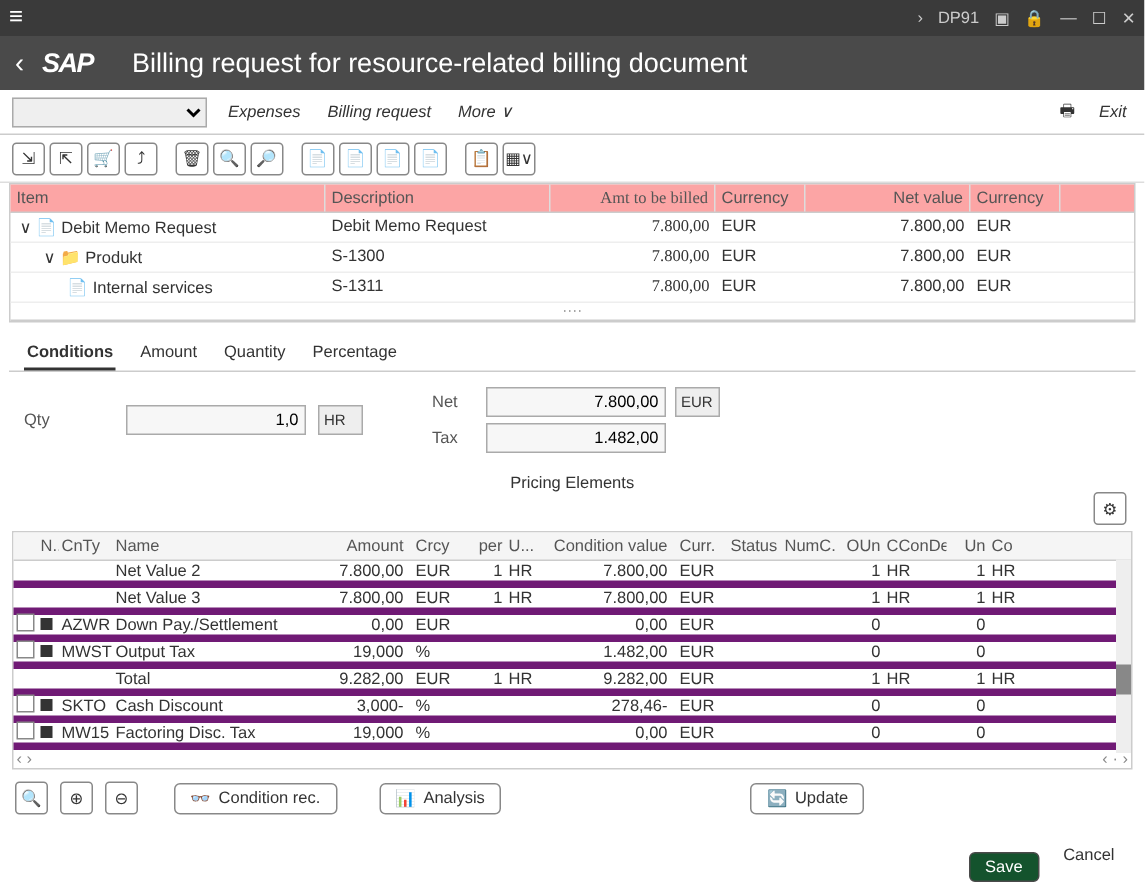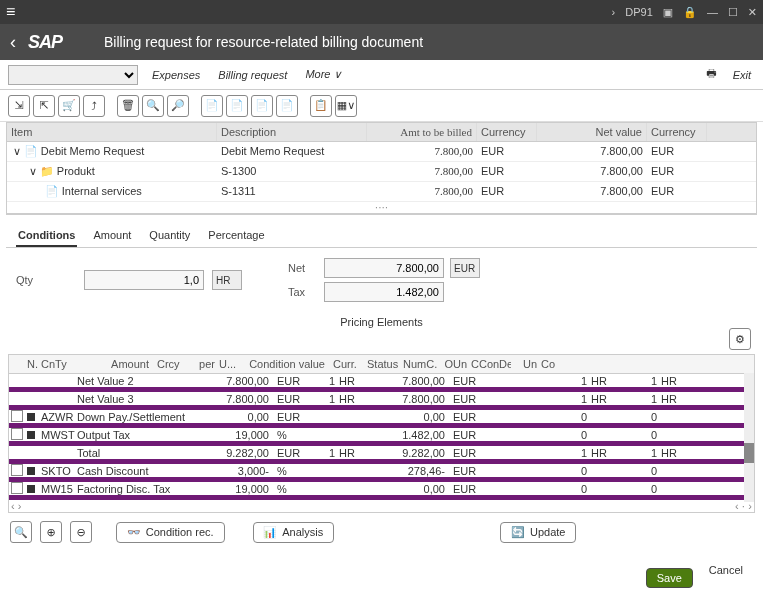--- a/index.html
+++ b/index.html
@@ -3,30 +3,30 @@
 <meta charset="utf-8">
 <style>
 * { box-sizing: border-box; margin: 0; padding: 0; font-family: Arial, sans-serif; font-size: 11px; }
 body { background: #fff; width: 763px; height: 594px; overflow: hidden; color: #333; }
 .titlebar { background: #3a3a3a; color: #ccc; height: 24px; display: flex; align-items: center; justify-content: flex-end; padding: 0 6px; gap: 10px; }
 .titlebar .hamburger { margin-right: auto; color: #fff; font-size: 16px; cursor: pointer;}
 .titlebar span { cursor: pointer; }
 .header { background: #4a4a4a; color: #fff; height: 36px; display: flex; align-items: center; padding: 0 10px; gap: 12px; }
 .header .back { font-size: 18px; cursor: pointer; }
 .header .logo { font-weight: bold; font-size: 18px; font-style: italic; letter-spacing: -1px; }
-.header .title { font-size: 14px; margin-left: 30px; }
+.header .title { font-size: 18px; margin-left: 14px; }
 .toolbar1 { height: 30px; border-bottom: 1px solid #ccc; display: flex; align-items: center; padding: 0 8px; gap: 10px; }
 .toolbar1 select { width: 130px; height: 20px; border: 1px solid #aaa; }
 .toolbar1 .tb-link { color: #333; cursor: pointer; padding: 0 4px; font-style: italic; }
 .toolbar1 .right { margin-left: auto; display: flex; gap: 12px; align-items: center; }
 .toolbar2 { height: 32px; display: flex; align-items: center; padding: 4px 8px; gap: 3px; border-bottom: 1px solid #ddd; }
 .iconbtn { width: 22px; height: 22px; border: 1px solid #888; border-radius: 3px; display: inline-flex; align-items: center; justify-content: center; font-size: 11px; cursor: pointer; background: #fff; }
 .sep { width: 6px; }
 .tree-table { border: 1px solid #ccc; margin: 0 6px; }
-.tt-head { display: flex; background: #e5e5e5; border-bottom: 1px solid #ccc; font-size: 10px; color: #555; }
+.tt-head { display: flex; background: #fca5a5; border-bottom: 1px solid #ccc; font-size: 10px; color: #555; }
 .tt-head > div { padding: 3px 4px; border-right: 1px solid #ddd; }
 .tt-row { display: flex; border-bottom: 1px solid #eee; font-size: 10px; }
 .tt-row > div { padding: 3px 4px; }
 .col-item { width: 210px; }
 .col-desc { width: 150px; }
 .col-amt { width: 110px; text-align: right; font-family: Liberation Serif, serif; }
 .col-cur { width: 60px; }
 .col-net { width: 110px; text-align: right; }
 .col-cur2 { width: 60px; }
 .ellipsis-row { text-align: center; font-size: 10px; color: #888; border-bottom: 1px solid #ccc; }
@@ -43,21 +43,21 @@
 .pt-head { display: flex; background: #f5f5f5; border-bottom: 1px solid #ccc; font-size: 10px; color: #555; }
 .pt-head > div, .pt-row > div { padding: 3px 2px; overflow: hidden; white-space: nowrap; }
 .pt-row { display: flex; border-bottom: 5px solid #701a75; font-size: 10px; align-items: center; height: 18px;}
 .c-chk{width:16px;} .c-st{width:14px;} .c-cnty{width:36px;} .c-name{width:120px;} .c-amt{width:80px; text-align:right;padding-right:6px!important;} .c-crcy{width:34px;} .c-per{width:28px;text-align:right;} .c-u{width:24px;} .c-cond{width:90px;text-align:right;padding-right:6px!important;} .c-curr{width:34px;} .c-status{width:36px;} .c-numc{width:36px;} .c-oun{width:32px;text-align:right;} .c-ccond{width:42px;} .c-un{width:28px;text-align:right;} .c-co{width:22px;}
 .blk { display:inline-block; width:8px; height:8px; background:#333; }
 .chk { width:12px; height:12px; border:1px solid #888; display:inline-block; }
 .pt-scroll { display:flex; justify-content:space-between; padding: 0 2px; color:#888; font-size:9px;}
 .bottom-toolbar { display: flex; gap: 8px; padding: 8px 10px; align-items: center; }
 .btn { border: 1px solid #888; border-radius: 4px; padding: 3px 10px; background: #fff; cursor: pointer; display: inline-flex; align-items: center; gap: 5px; font-size: 11px;}
 .footer { position: absolute; bottom: 6px; right: 10px; display: flex; gap: 6px; }
-.btn-primary { background: #4d7c0f; color: #fff; border-color: #4a4a4a; margin-top: 16px; }
+.btn-primary { background: #14532d; color: #fff; border-color: #4a4a4a; margin-top: 16px; }
 .vscroll { position:absolute; right:0; top:18px; bottom:10px; width:10px; background:#eee; }
 .vscroll .thumb { position:absolute; right:0; width:10px; background:#888; }
 </style>
 </head>
 <body>
 
 <div class="titlebar">
   <span class="hamburger">≡</span>
   <span>›</span>
   <span>DP91</span>
@@ -169,20 +169,21 @@
 
 <div class="pricing-head">
   <span>Pricing Elements</span>
   <span class="gear iconbtn">⚙</span>
 </div>
 <div class="pricing-table">
   <div class="pt-head">
     <div class="c-chk"></div>
       <div class="c-st">N..</div>
     <div class="c-cnty">CnTy</div>
+    <div class="c-name">Name</div>
     <div class="c-amt">Amount</div>
     <div class="c-crcy">Crcy</div>
     <div class="c-per">per</div>
     <div class="c-u">U...</div>
     <div class="c-cond">Condition value</div>
     <div class="c-curr">Curr.</div>
     <div class="c-status">Status</div>
     <div class="c-numc">NumC...</div>
     <div class="c-oun">OUn</div>
     <div class="c-ccond">CConDe</div>

